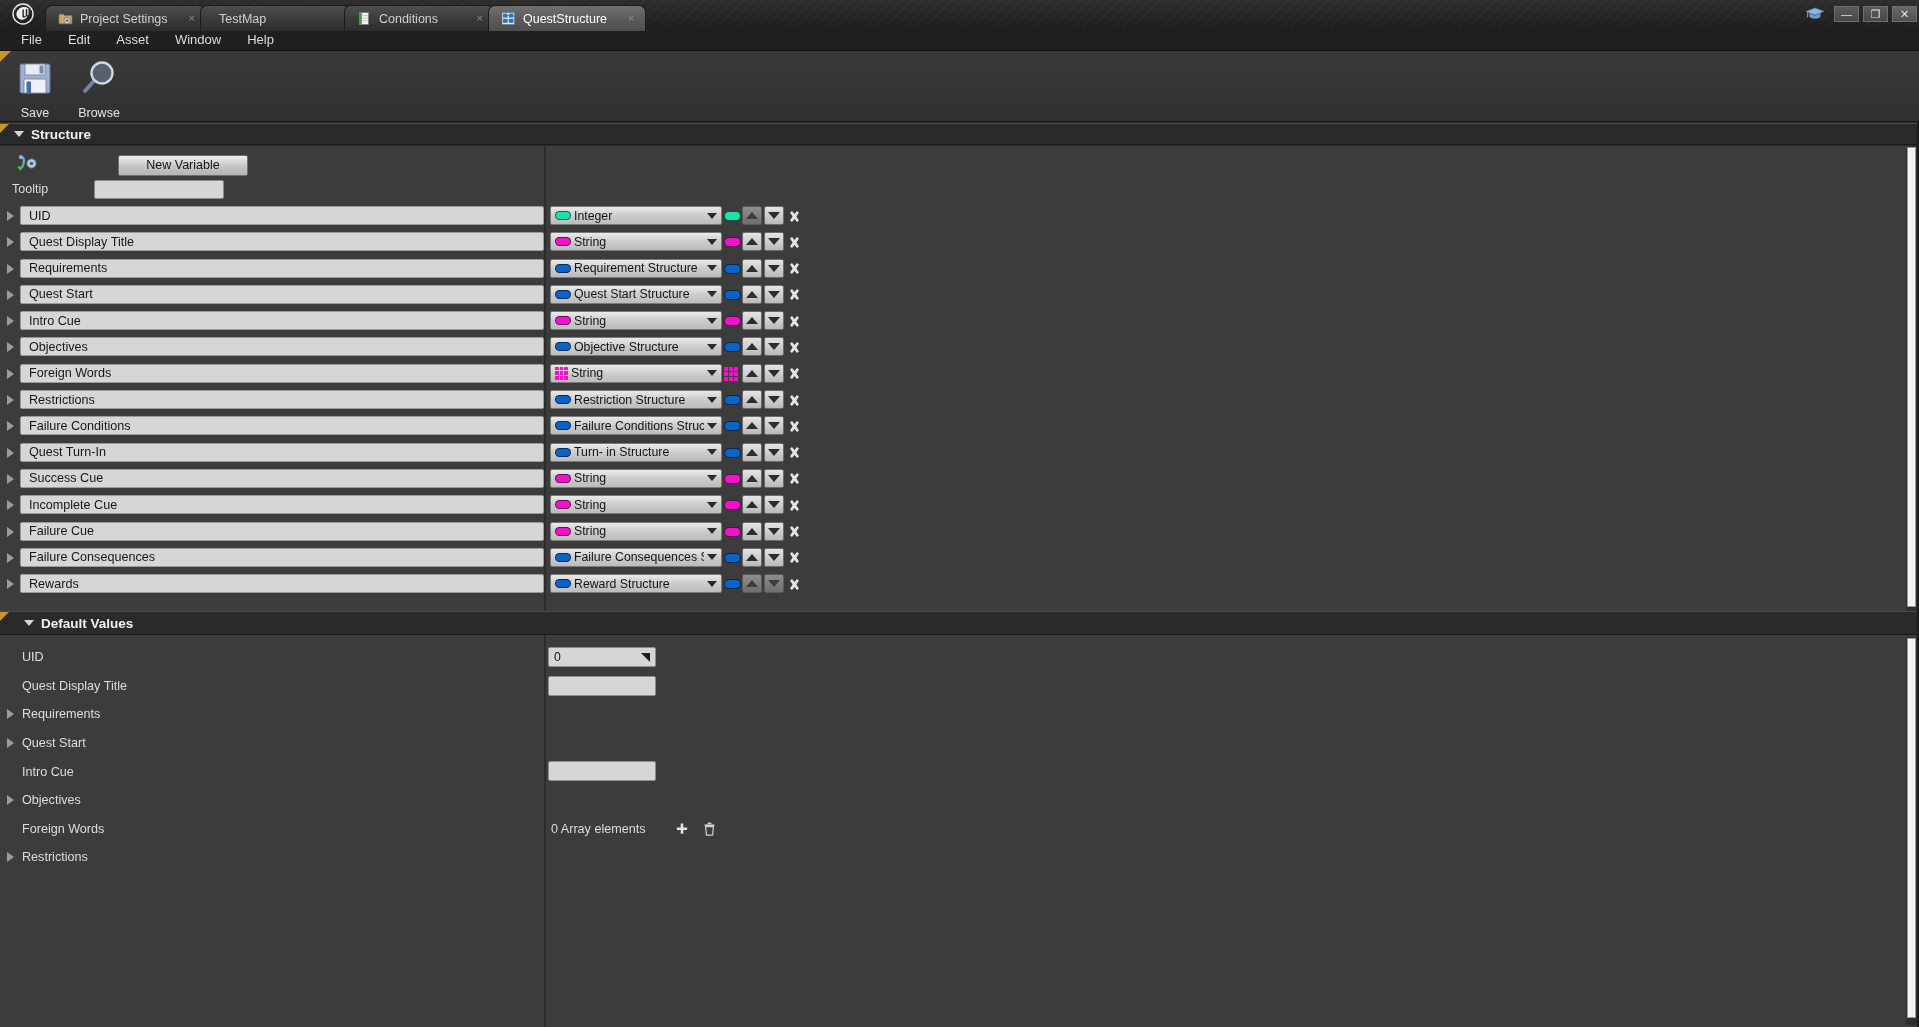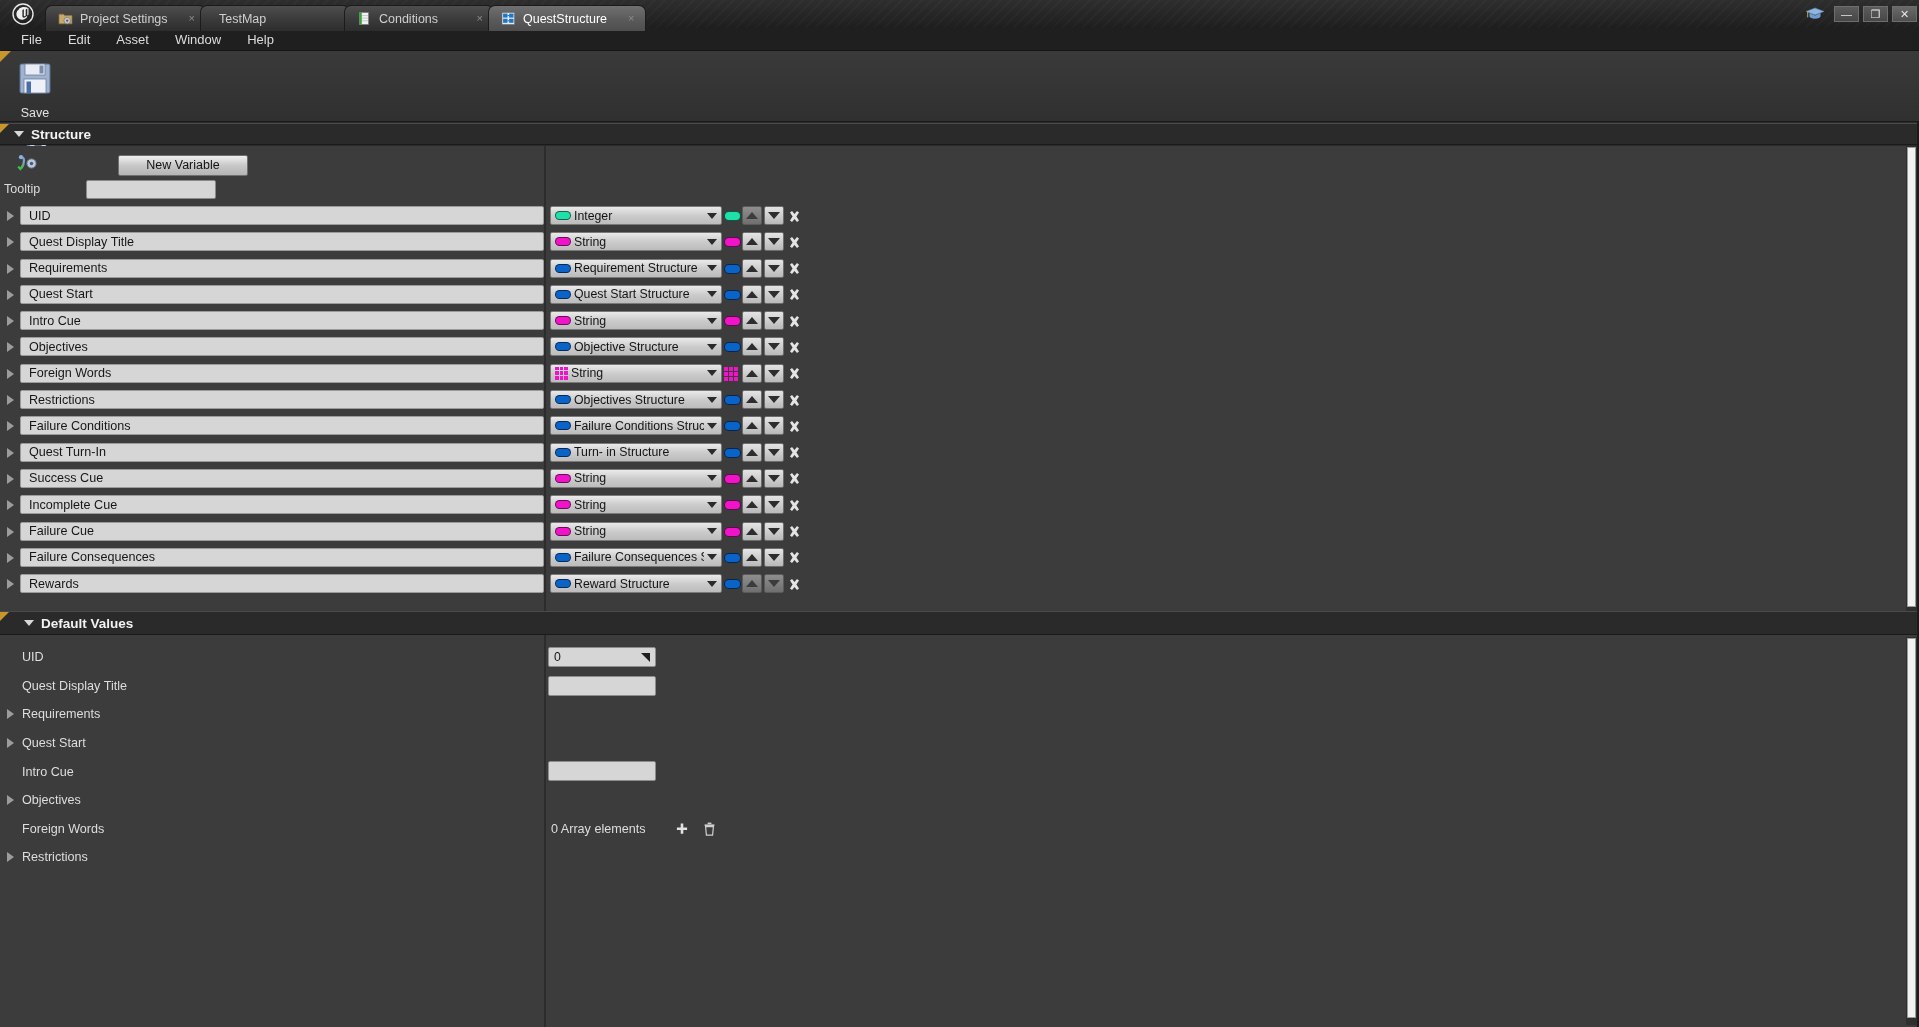--- a/index.html
+++ b/index.html
@@ -74,21 +74,21 @@
     background: #1f1f1f; display: flex; align-items: center; padding-left: 8px;
     border-bottom: 1px solid #151515;
   }
   .menuitem { padding: 0 13px; font-size: 13px; color: #dcdcdc; line-height: 23px; }
 
   
   .toolbar {
     position: absolute; top: 51px; left: 0; width: 1919px; height: 71px;
     background: linear-gradient(180deg,#3a3a3a 0%, #303030 100%);
     border-bottom: 1px solid #1a1a1a;
-    display: flex; align-items: flex-start; padding-top: 4px; flex-direction: column;
+    display: flex; align-items: flex-start; padding-top: 4px;
   }
   .tb-corner {
     position: absolute; left: 0; top: 0; width: 0; height: 0;
     border-top: 11px solid #c8962a; border-right: 11px solid transparent;
   }
   .tb-btn {
     width: 58px; height: 64px; display: flex; flex-direction: column;
     align-items: center; justify-content: flex-start; gap: 5px; padding-top: 4px;
     margin-left: 6px;
   }
@@ -128,21 +128,21 @@
   .newvar-btn {
     margin-left: 76px; width: 130px; height: 21px;
     background: linear-gradient(180deg,#f0f0f0 0%, #c8c8c8 50%, #b4b4b4 100%);
     border: 1px solid #6f6f6f; border-radius: 2px;
     display:flex; align-items:center; justify-content:center;
     font-size: 12.5px; color: #141414;
   }
   .tooltip-row {
     position: absolute; left: 0; top: 32px; height: 22px; display: flex; align-items: center;
   }
-  .tooltip-label { margin-left: 4px; width: 82px; font-size: 12.5px; color: #dcdcdc; }
+  .tooltip-label { margin-left: 12px; width: 82px; font-size: 12.5px; color: #dcdcdc; }
   .tooltip-input {
     width: 130px; height: 19px; background: #d6d6d6;
     border: 1px solid #8a8a8a; border-radius: 2px;
   }
 
   .var-list { position: absolute; left: 0; top: 58px; width: 1919px; }
   .var-row { height: 26.3px; position: relative; }
   .var-expander {
     position: absolute; left: 7px; top: 7px;
     width: 0; height: 0;
@@ -569,21 +569,21 @@
             <svg width="15" height="15" viewBox="0 0 15 15">
               <path d="M3 3.6 5 2 7.5 5 10 2l2 1.6L9.4 7.5 12 11.4 10 13 7.5 10 5 13 3 11.4 5.6 7.5z" fill="#e4e4e4"></path>
             </svg>
           </span>
         </div>
         <div class="var-row">
           <span class="var-expander"></span>
           <span class="var-name">Restrictions</span>
           <span class="var-type">
             <span class="pinchip" style="background:#0b63c8"></span>
-            <span class="type-text">Objectives Structure</span>
+            <span class="type-text">Restriction Structure</span>
             <span class="type-caret"></span>
           </span>
           <span class="pin-swatch" style="background:#0b63c8"></span>
           <span class="mv-btn mv-up">
             <span class="tri-up"></span>
           </span>
           <span class="mv-btn mv-down">
             <span class="tri-down"></span>
           </span>
           <span class="del-btn">

